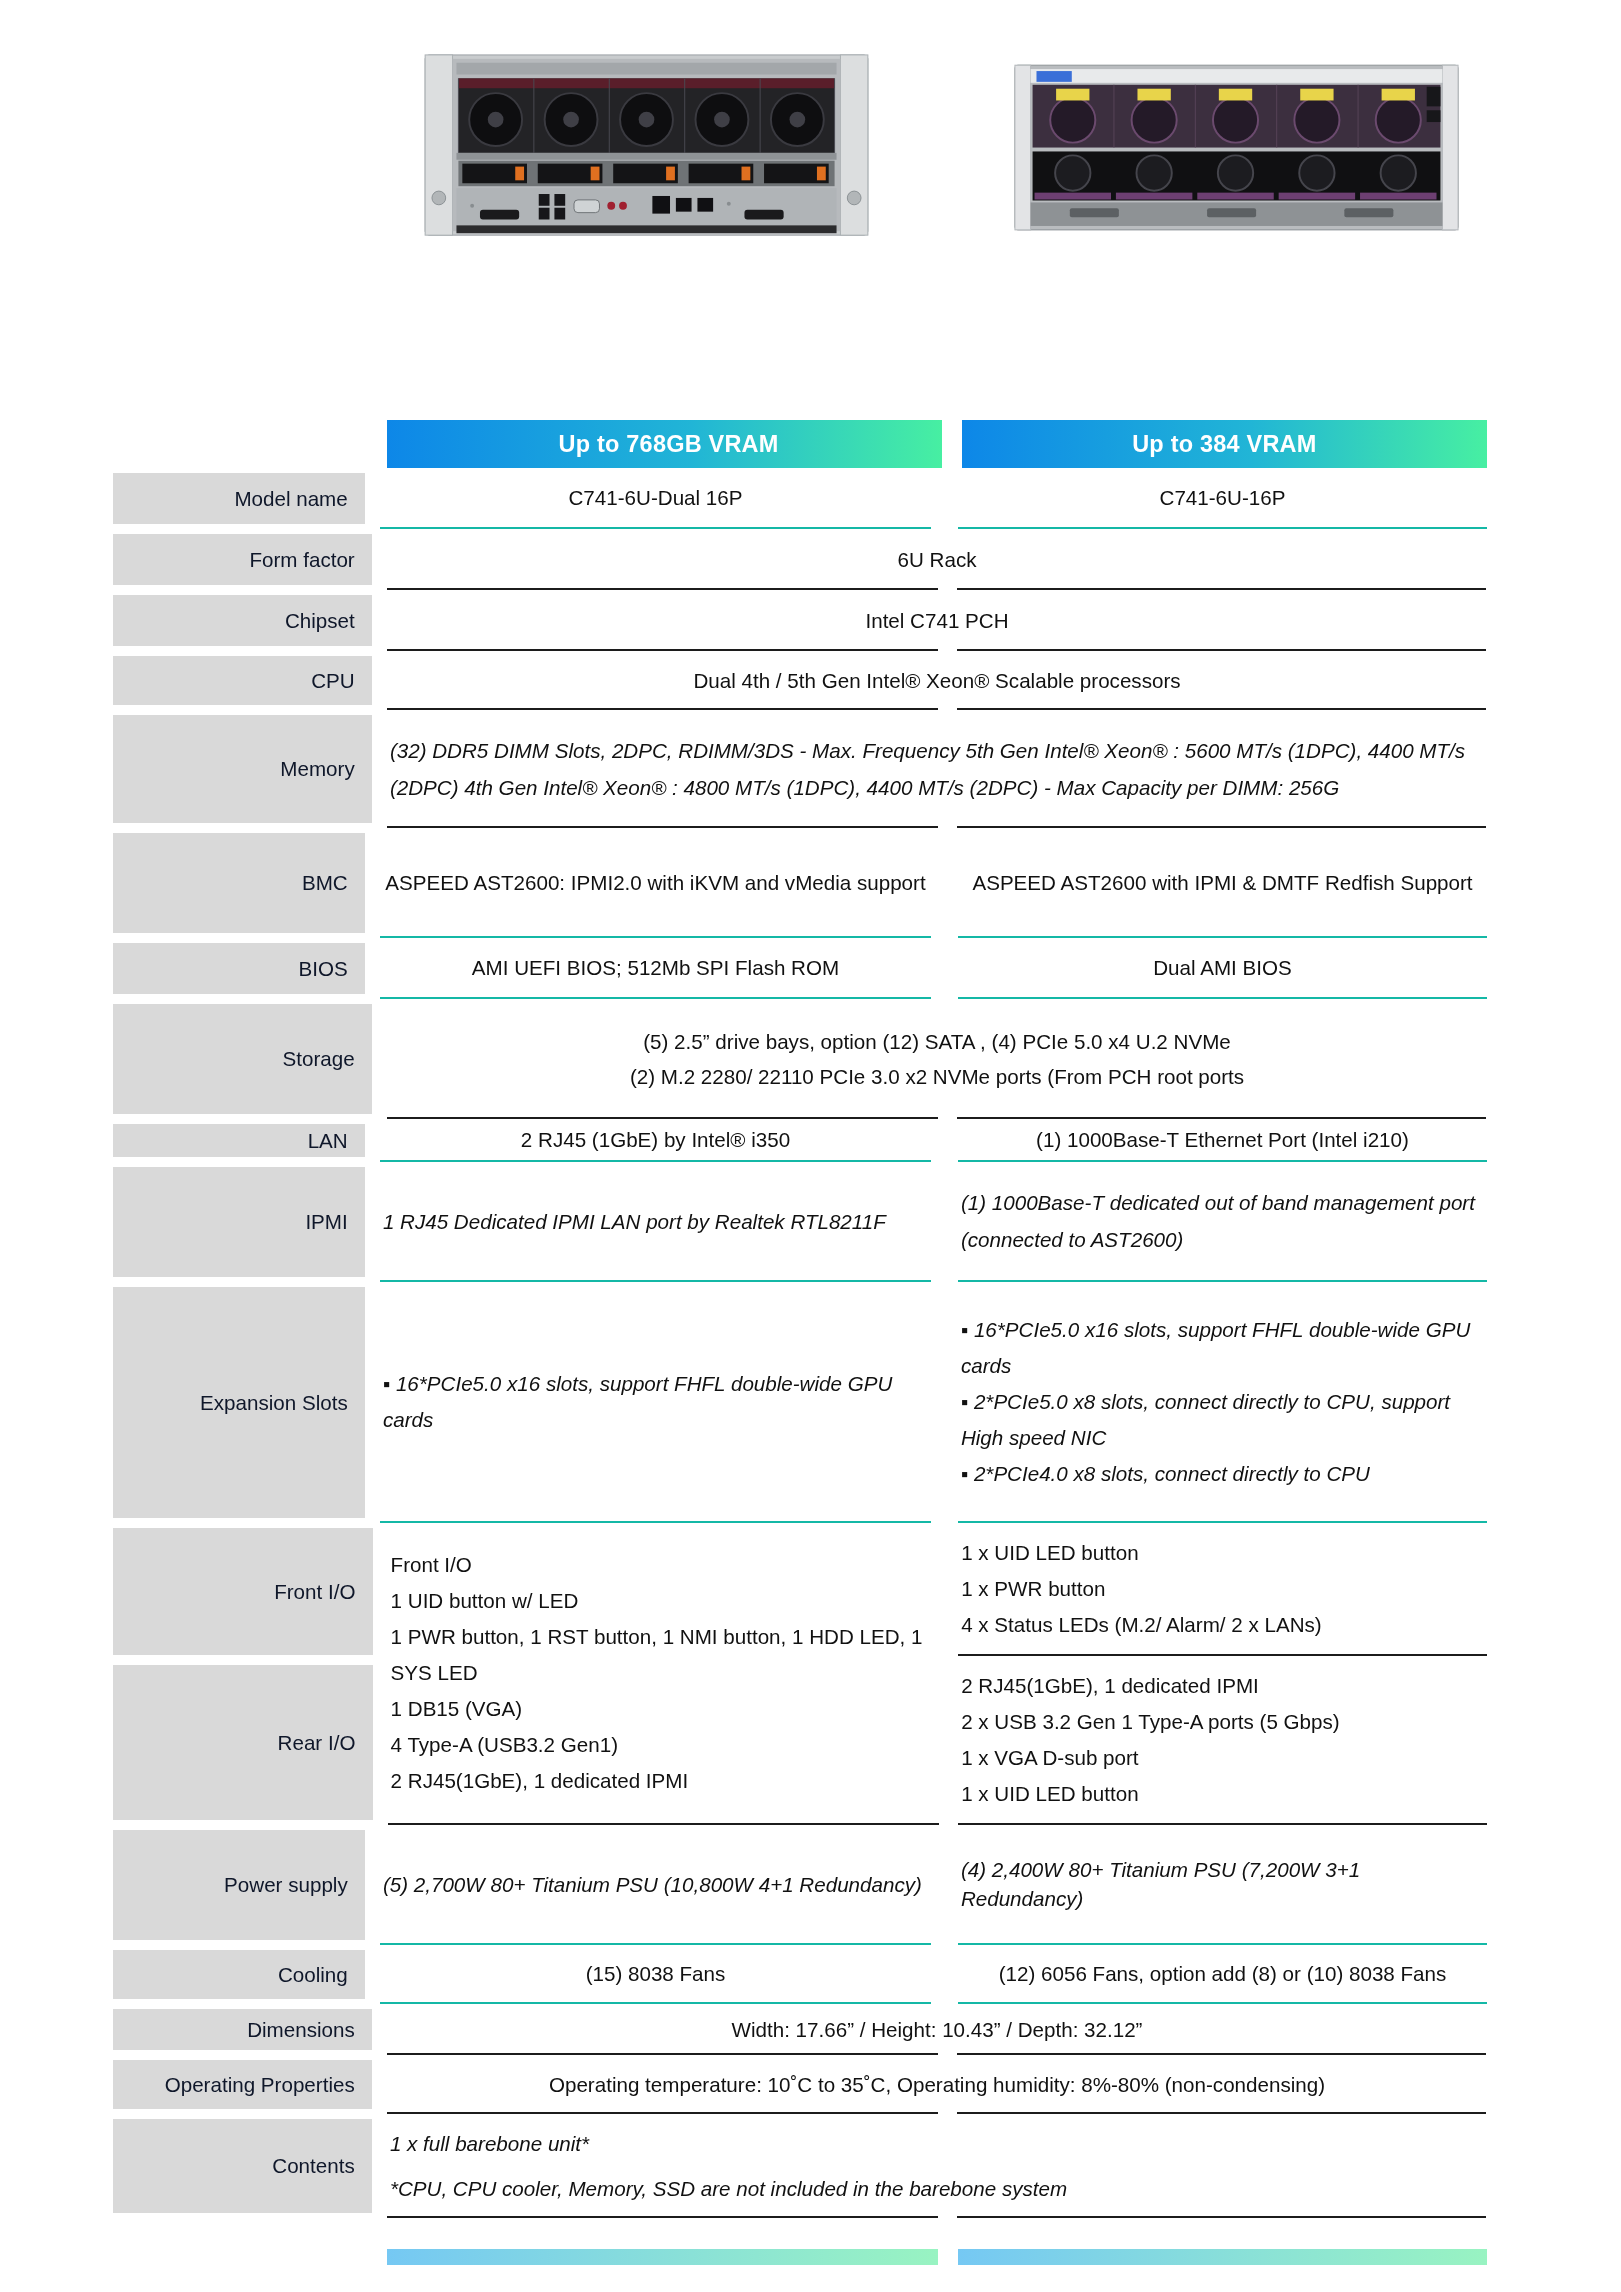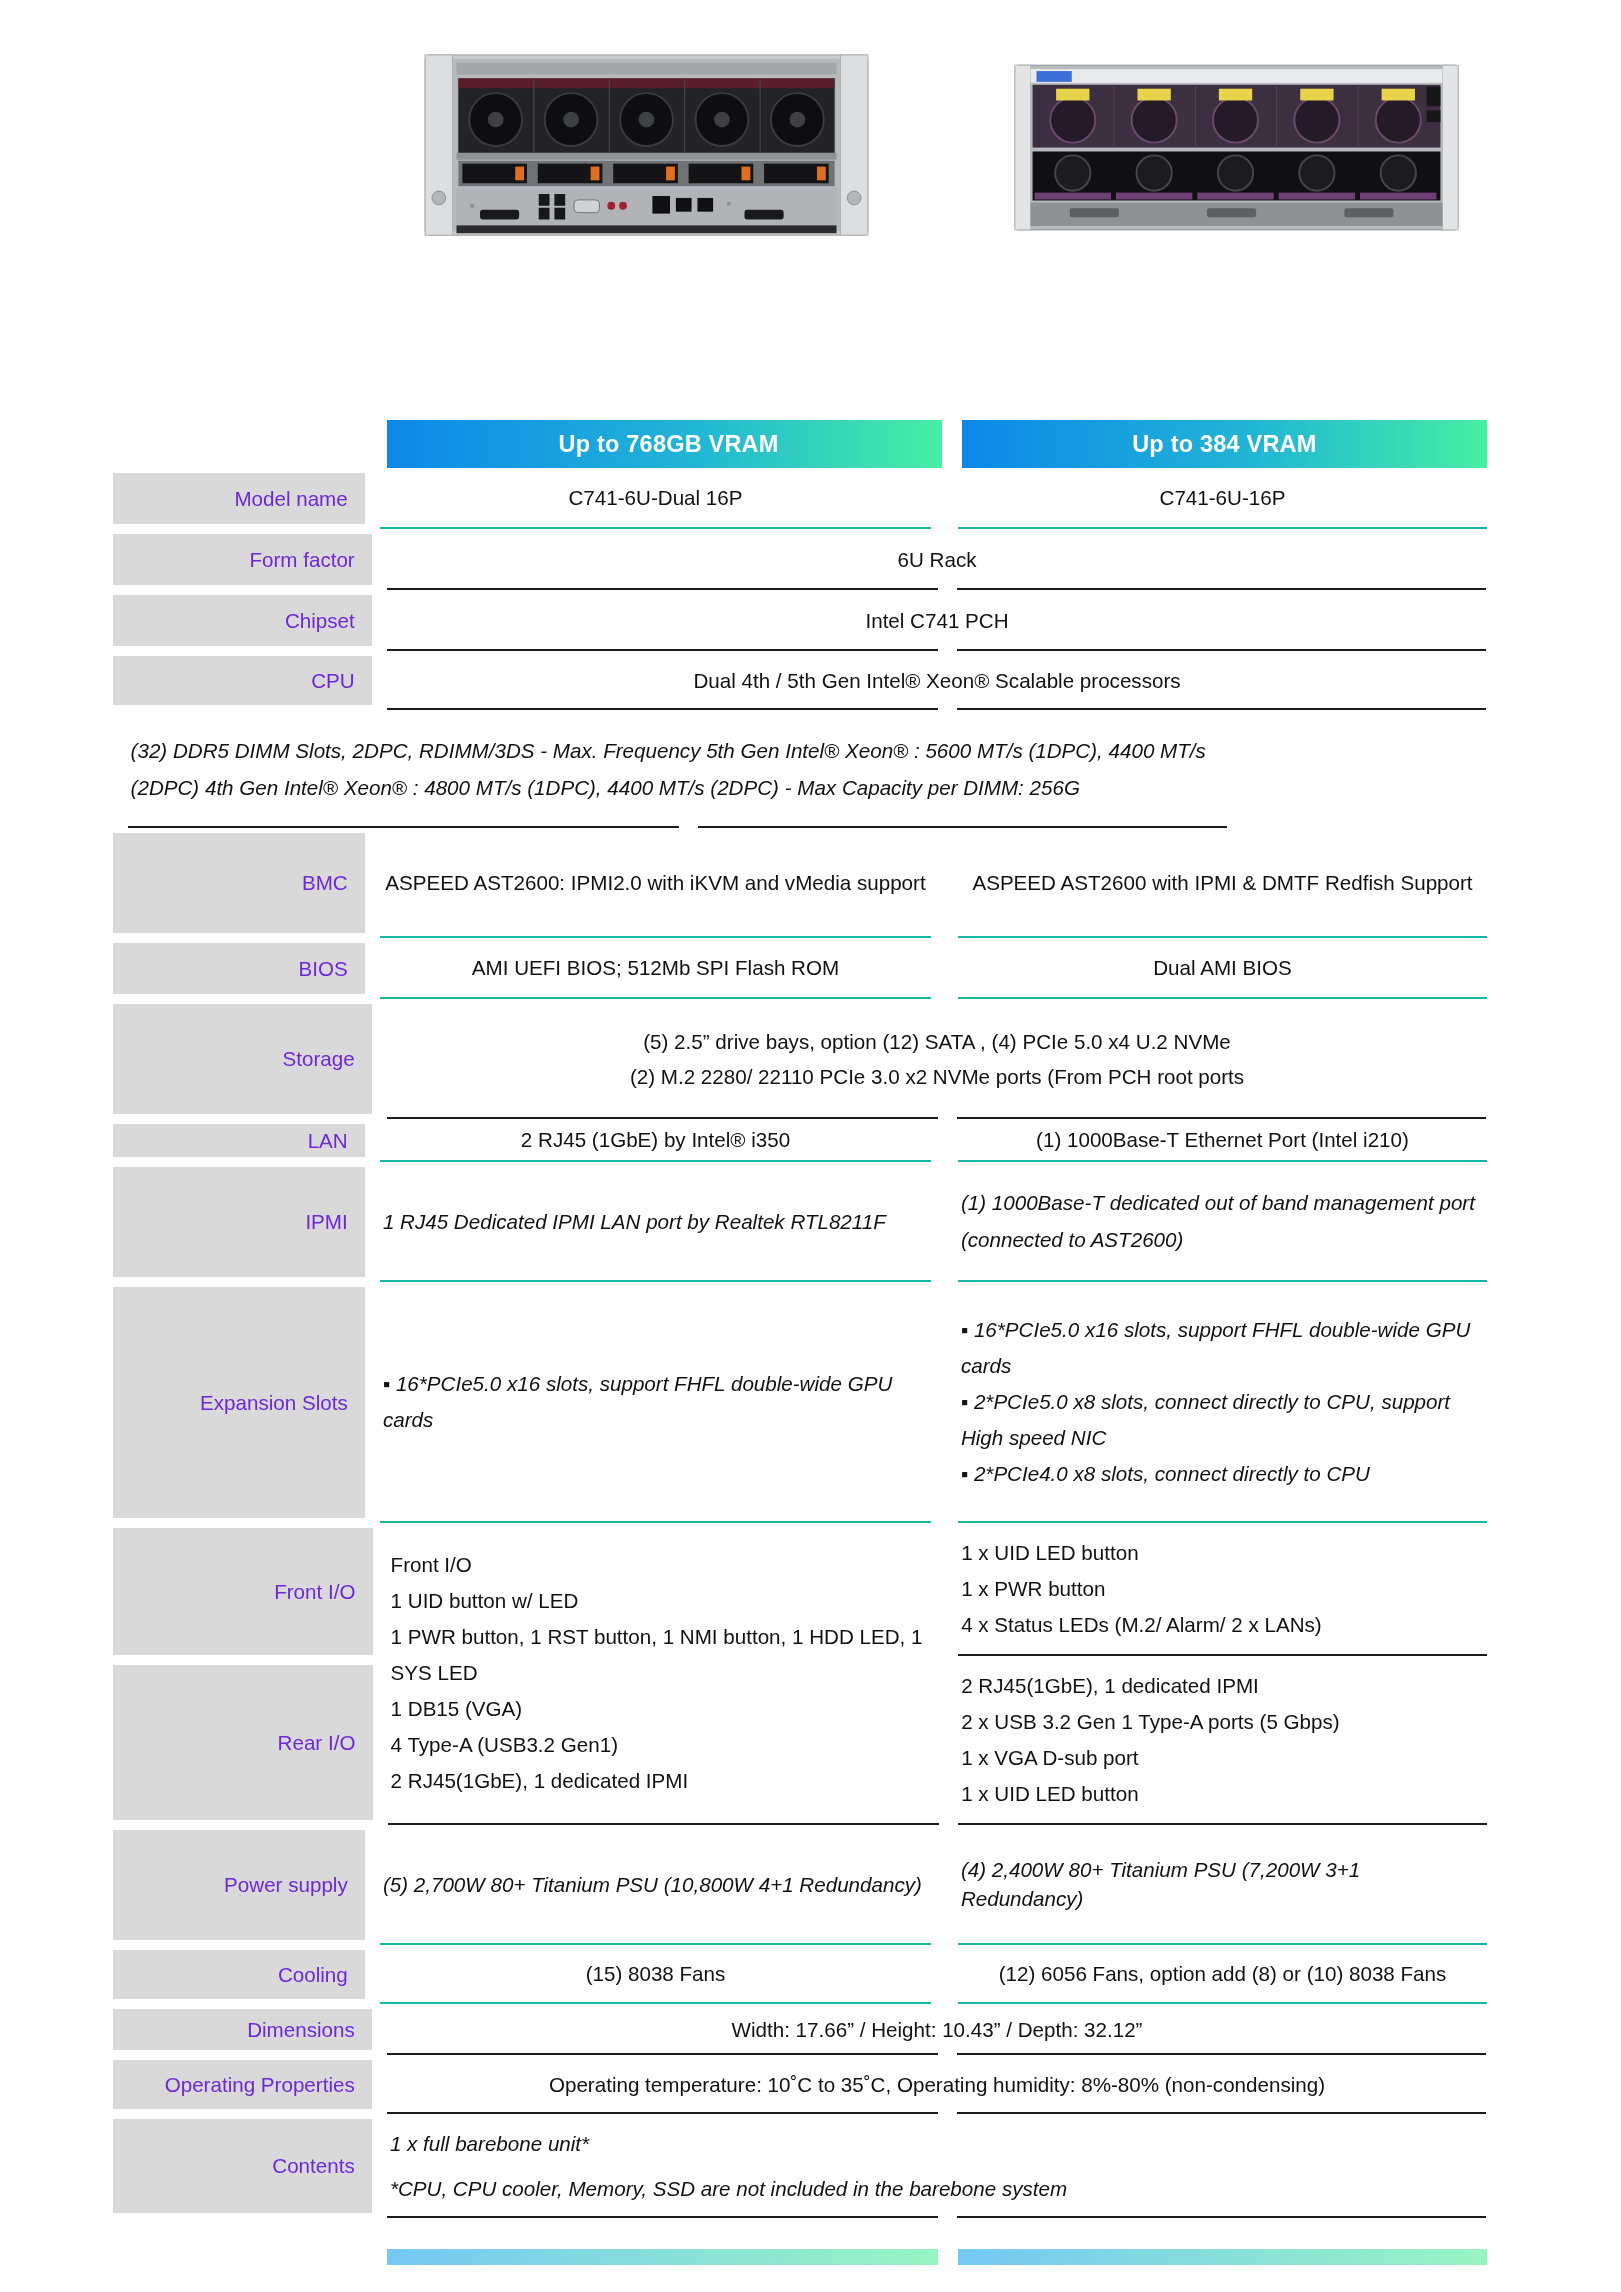--- a/index.html
+++ b/index.html
@@ -21,21 +21,21 @@
     height:48px;display:flex;align-items:center;justify-content:center;
     color:#fff;font-weight:bold;font-size:23.5px;letter-spacing:0.2px;
   }
   .badge.b1{width:551px;background:linear-gradient(90deg,#0d87e8 0%,#21b5d6 55%,#47efa2 100%);padding-left:8px;}
   .badge.b2{width:529px;margin-left:19.6px;background:linear-gradient(90deg,#0d87e8 0%,#21b5d6 55%,#47efa2 100%);}
   .row{display:flex;}
   .lbl{
     width:260px;margin:5px 0;background:#d9d9d9;
     display:flex;align-items:center;justify-content:flex-end;
     padding-right:17.6px;box-sizing:border-box;
-    font-size:20.6px;color:#6d28d9;text-align:right;line-height:25.5px;
+    font-size:20.6px;color:#0f172a;text-align:right;line-height:25.5px;
   }
   .vals{margin-left:14.7px;display:flex;}
   .cell{
     display:flex;align-items:center;justify-content:center;text-align:center;
     box-sizing:border-box;border-bottom:2px solid #14b8a6;
     font-size:20.6px;line-height:29px;
   }
   .c1{width:551px;}
   .c2{width:529px;margin-left:27px;}
   .left{justify-content:flex-start;text-align:left;padding-left:2.9px;font-style:italic;}
@@ -261,20 +261,21 @@
     </div>
 
     <div class="row r-cpu">
       <div class="lbl">CPU</div>
       <div class="vals">
           <div class="cspan">Dual 4th / 5th Gen Intel® Xeon® Scalable processors</div>
         </div>
     </div>
 
     <div class="row r-memory">
+      <div class="lbl">Memory</div>
       <div class="vals">
         <div class="cspan left">
           <div class="wrapblock">(32) DDR5 DIMM Slots, 2DPC, RDIMM/3DS - Max. Frequency 5th Gen Intel® Xeon® : 5600 MT/s (1DPC), 4400 MT/s (2DPC) 4th Gen Intel® Xeon® : 4800 MT/s (1DPC), 4400 MT/s (2DPC) - Max Capacity per DIMM: 256G</div>
         </div>
       </div>
     </div>
 
     <div class="row r-bmc">
       <div class="lbl">BMC</div>
       <div class="vals">

